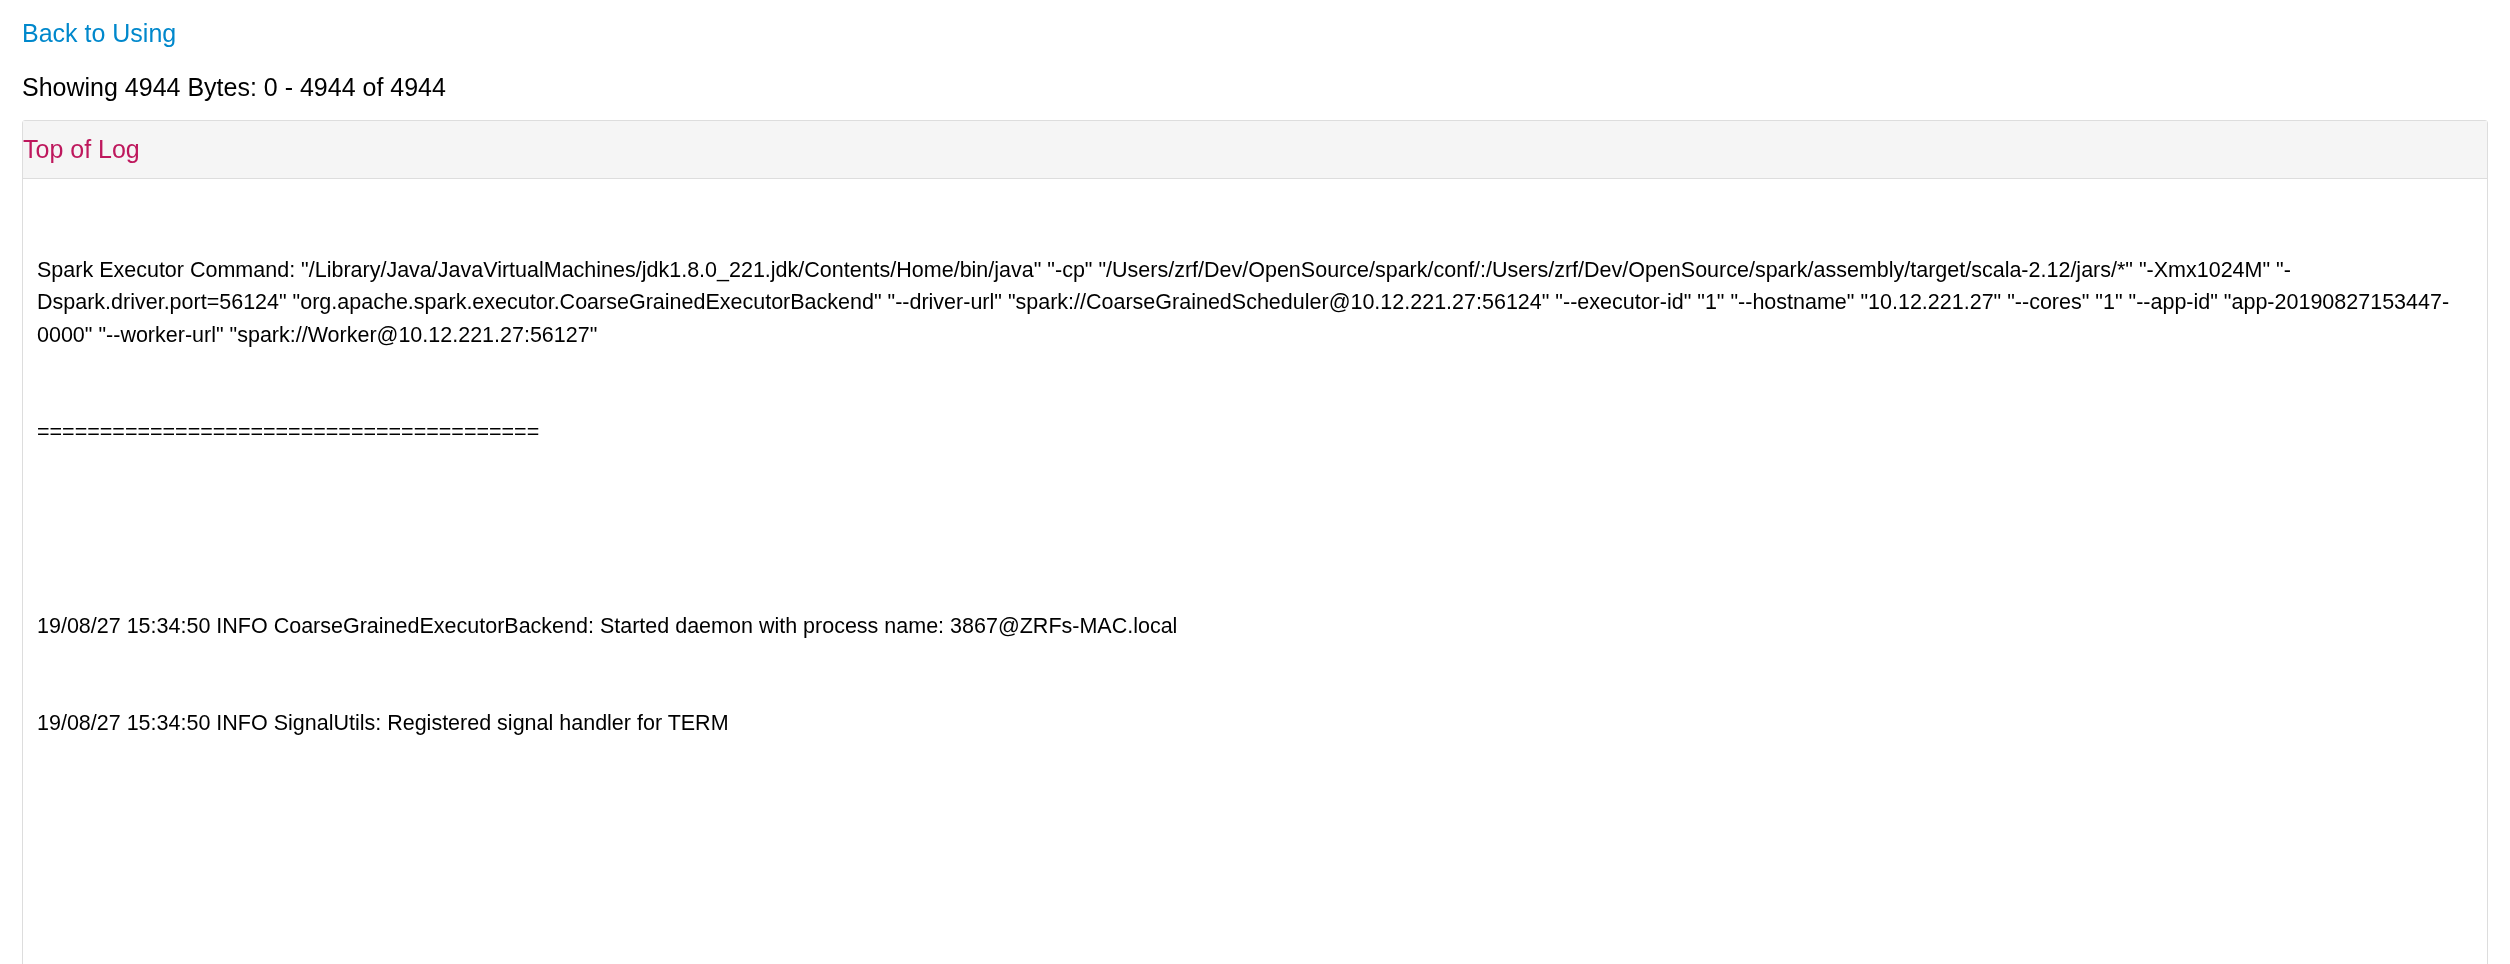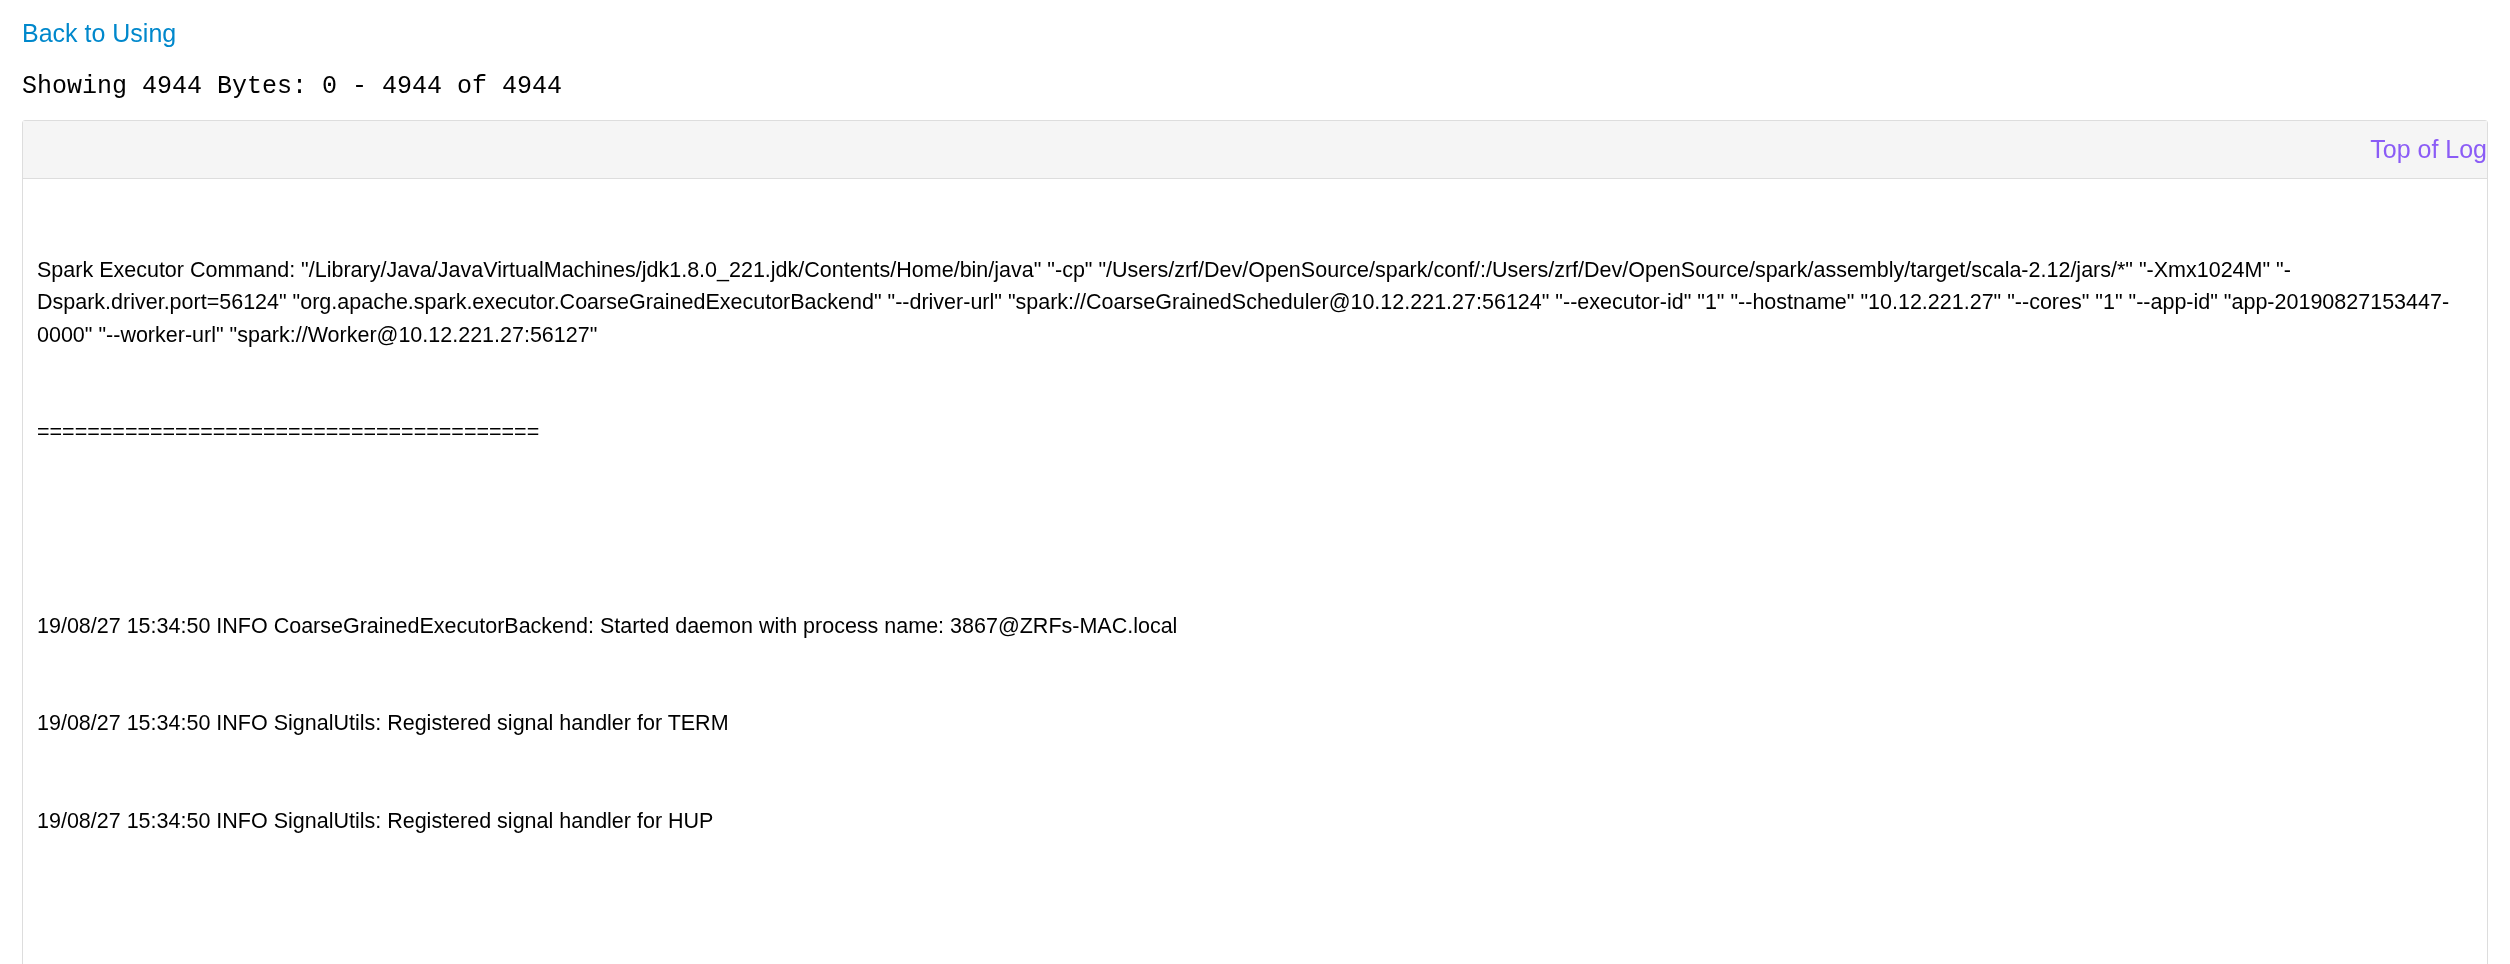--- a/index.html
+++ b/index.html
@@ -26,35 +26,34 @@
     text-decoration: none;
     line-height: 1.2;
     margin: 4px 0 0 0;
     cursor: pointer;
   }
   .showing-line {
     font-size: 25px;
     color: #000000;
     margin: 24px 0 18px 0;
     line-height: 1.2;
-    font-family: Liberation Mono, monospace;
   }
   .log-panel {
     border: 1px solid #dddddd;
     border-radius: 3px;
     background: #ffffff;
     box-sizing: border-box;
     width: 100%;
   }
   .log-header {
     background: #f5f5f5;
     border-bottom: 1px solid #dddddd;
-    text-align: right;
+    text-align: left;
     font-size: 25px;
-    color: #8b5cf6;
+    color: #be185d;
     padding: 13px 0 14px 0;
     line-height: 1.2;
   }
   .log-body {
     padding: 10px 12px 14px 14px;
     font-size: 21.5px;
     line-height: 32.4px;
     color: #000000;
     white-space: pre-wrap;
     word-break: break-word;
@@ -80,21 +79,20 @@
   <div class="showing-line">Showing 4944 Bytes: 0 - 4944 of 4944</div>
 
   <div class="log-panel">
     <div class="log-header">Top of Log</div>
     <div class="log-body">
       <div class="log-line">Spark Executor Command: "/Library/Java/JavaVirtualMachines/jdk1.8.0_221.jdk/Contents/Home/bin/java" "-cp" "/Users/zrf/Dev/OpenSource/spark/conf/:/Users/zrf/Dev/OpenSource/spark/assembly/target/scala-2.12/jars/*" "-Xmx1024M" "-Dspark.driver.port=56124" "org.apache.spark.executor.CoarseGrainedExecutorBackend" "--driver-url" "spark://CoarseGrainedScheduler@10.12.221.27:56124" "--executor-id" "1" "--hostname" "10.12.221.27" "--cores" "1" "--app-id" "app-20190827153447-0000" "--worker-url" "spark://Worker@10.12.221.27:56127"</div>
       <div class="log-line">========================================</div>
       <div class="log-line blank"></div>
       <div class="log-line">19/08/27 15:34:50 INFO CoarseGrainedExecutorBackend: Started daemon with process name: 3867@ZRFs-MAC.local</div>
       <div class="log-line">19/08/27 15:34:50 INFO SignalUtils: Registered signal handler for TERM</div>
-      <div class="log-line">19/08/27 15:34:50 INFO SignalUtils: Registered signal handler for HUP</div>
       
       
       
       
       
       
       
       
       
       

